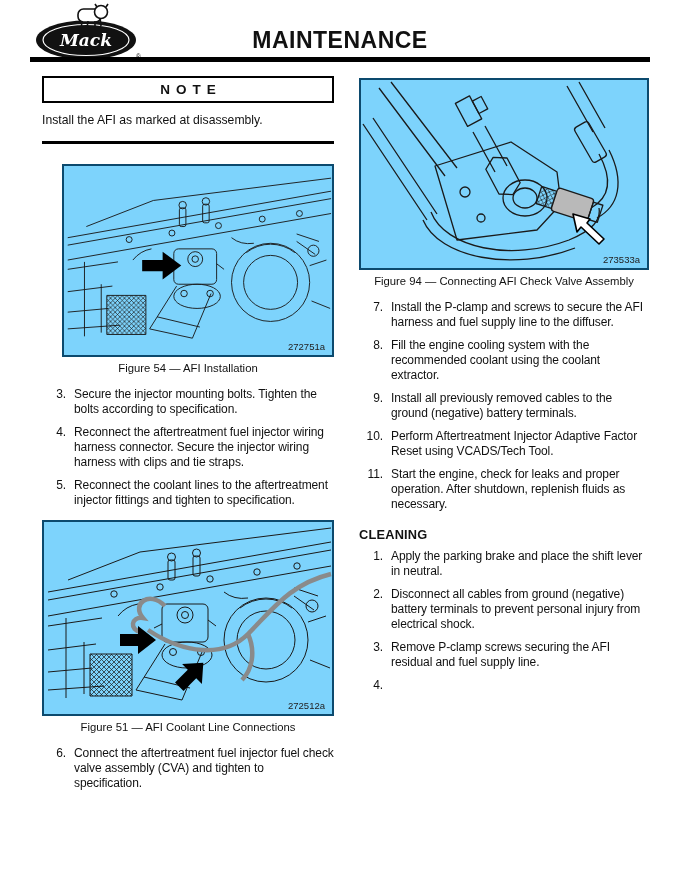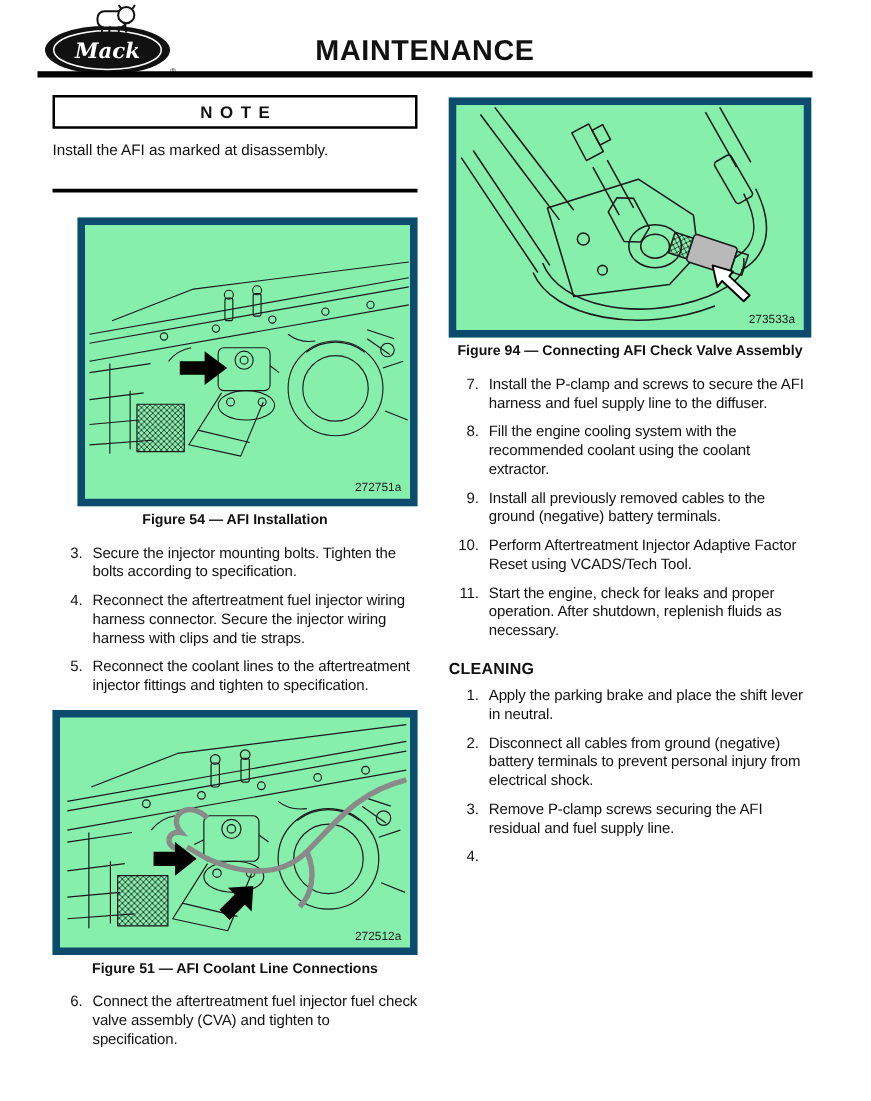--- a/index.html
+++ b/index.html
@@ -10,29 +10,29 @@
 
   .page-title { position:absolute; left:30px; top:27px; width:620px; text-align:center;
                 font-size:23px; font-weight:bold; letter-spacing:0.5px; }
   .header-rule { position:absolute; left:30px; top:57px; width:620px; height:5px; background:#000; }
 
   .col-left  { position:absolute; left:42px;  top:76px; width:292px; }
   .col-right { position:absolute; left:359px; top:78px; width:290px; }
 
   .note-box { border:2px solid #000; height:27px; display:flex; align-items:center; justify-content:center;
               font-weight:bold; font-size:13.5px; letter-spacing:0.45em; text-indent:0.45em; margin-bottom:10px; }
-  .note-text { font-size:12.2px; margin-bottom:24px; }
+  .note-text { font-size:12.2px; margin-bottom:14px; }
   .rule3 { height:3px; background:#000; margin-bottom:20px; }
 
-  .figure { border:6px solid #0c4a6e; position:relative; background:#86efac; }
+  .figure { border:2px solid #0c4a6e; position:relative; background:#7dd3fc; }
   .figure svg { position:absolute; inset:0; width:100%; height:100%; }
   .fig-id { position:absolute; right:7px; bottom:3px; font-size:9.5px; color:#222; }
-  .fig-caption { text-align:center; font-weight:bold; font-size:11.3px; margin-top:5px; }
-
-  .fig-92 { height:231px;margin-left:20px; }
+  .fig-caption { text-align:center; font-weight:normal; font-size:11.3px; margin-top:5px; }
+
+  .fig-92 { height:193px;margin-left:20px; }
   .fig-93 { height:196px; margin-top:12px; }
   .fig-94 { height:192px; }
 
   .steps { margin-top:13px; display:flex; flex-direction:column; gap:8px; }
   .step { display:flex; font-size:12px; line-height:15px; letter-spacing:-0.1px; }
   .step .num { flex:0 0 24px; width:24px; text-align:right; }
   .step .txt { margin-left:8px; flex:1; }
 
   .section-heading { font-weight:bold; font-size:12.8px; margin-top:15px; letter-spacing:0.2px; }
 </style>

